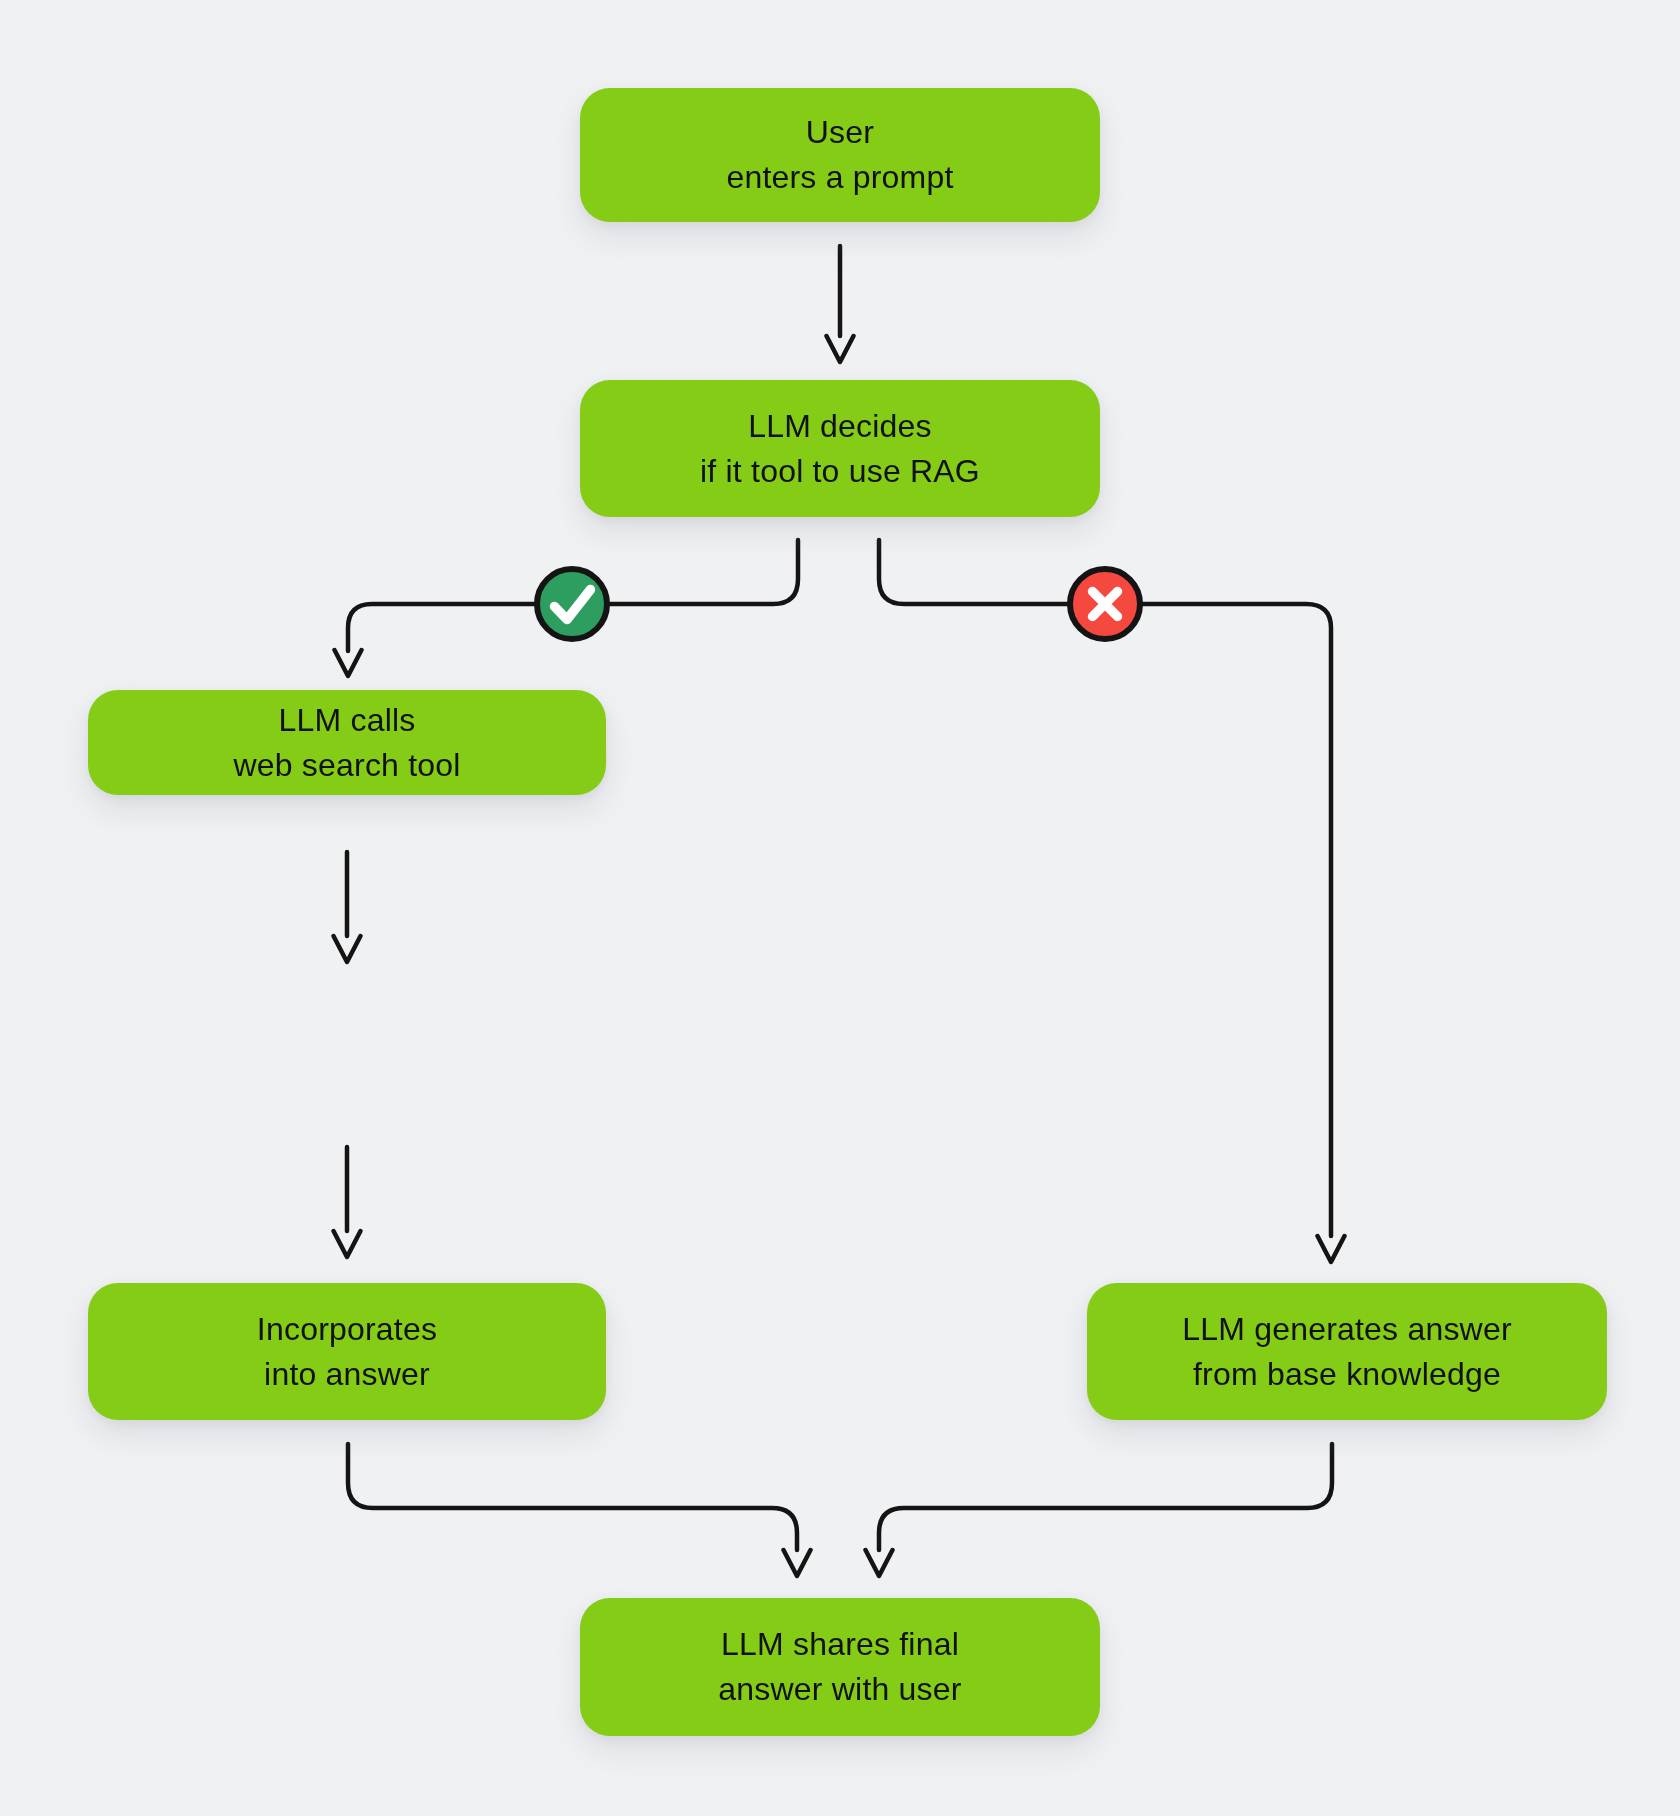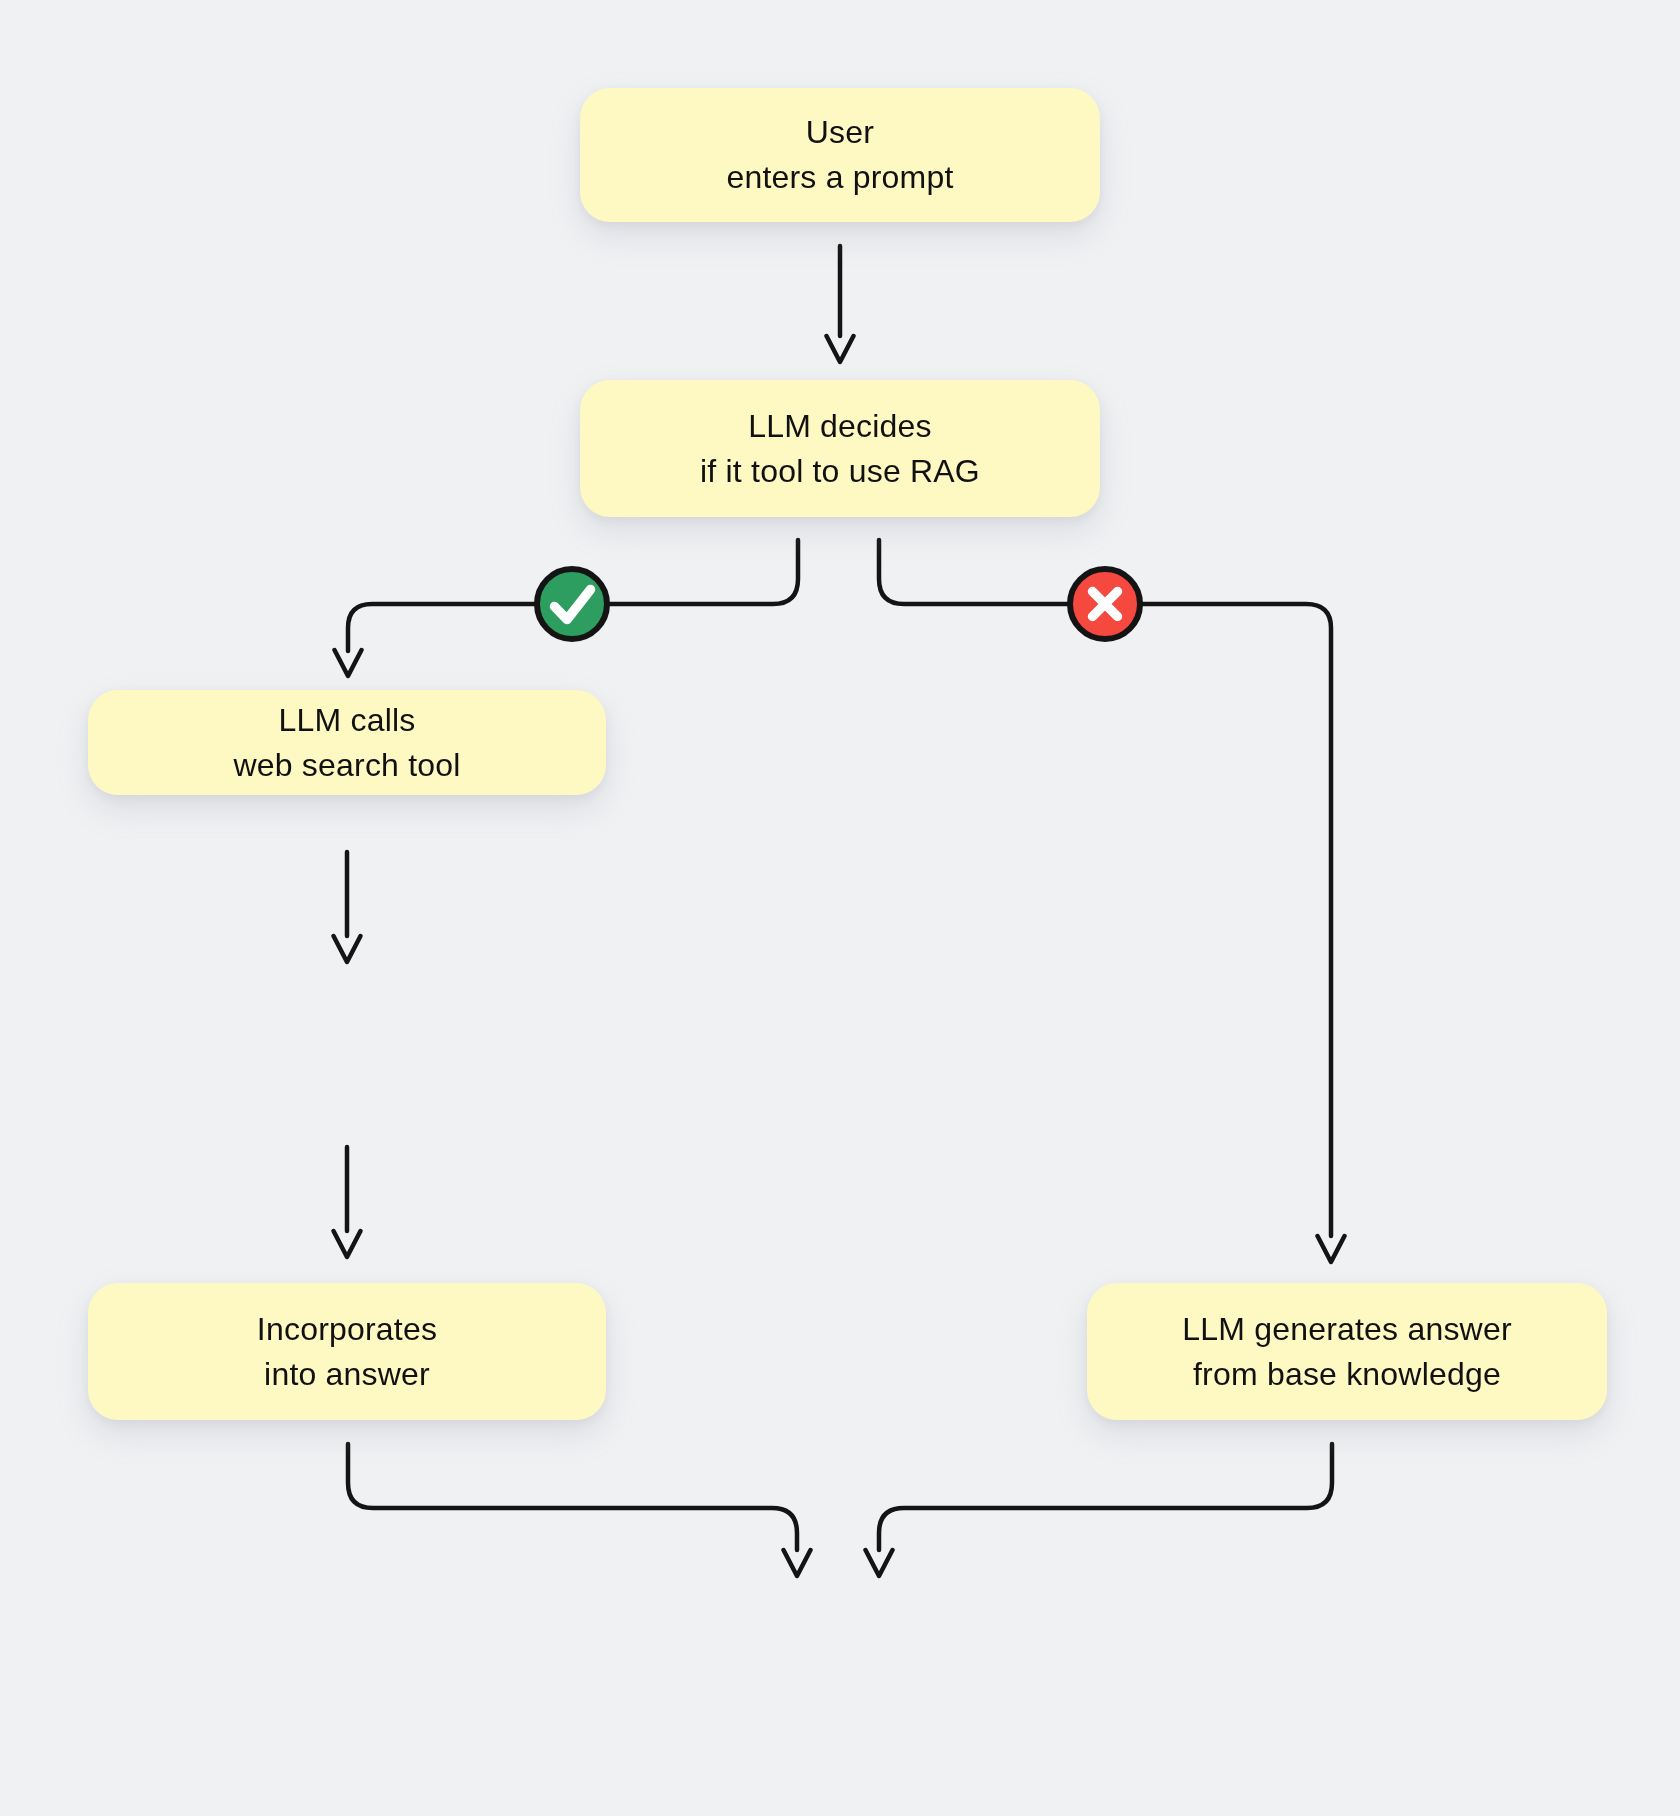--- a/index.html
+++ b/index.html
@@ -36,21 +36,21 @@
   }
   .badge-mark {
     fill: none;
     stroke: #ffffff;
     stroke-width: 9.5;
     stroke-linecap: round;
     stroke-linejoin: round;
   }
   .node {
     position: absolute;
-    background: #fef9c3;
+    background: #84cc16;
     border-radius: 30px;
     display: flex;
     align-items: center;
     justify-content: center;
     text-align: center;
     box-shadow: 0 14px 30px rgba(145, 150, 162, 0.22), 0 3px 8px rgba(145, 150, 162, 0.12);
   }
   .node-label {
     white-space: pre-line;
     font-size: 32px;
@@ -118,14 +118,18 @@
   <div class="node" id="node-incorporates">
     <span class="node-label">Incorporates
 into answer</span>
   </div>
 
   <div class="node" id="node-generates-base">
     <span class="node-label">LLM generates answer
 from base knowledge</span>
   </div>
 
+  <div class="node" id="node-shares-final">
+    <span class="node-label">LLM shares final
+answer with user</span>
+  </div>
 
 </div>
 
 </body></html>

